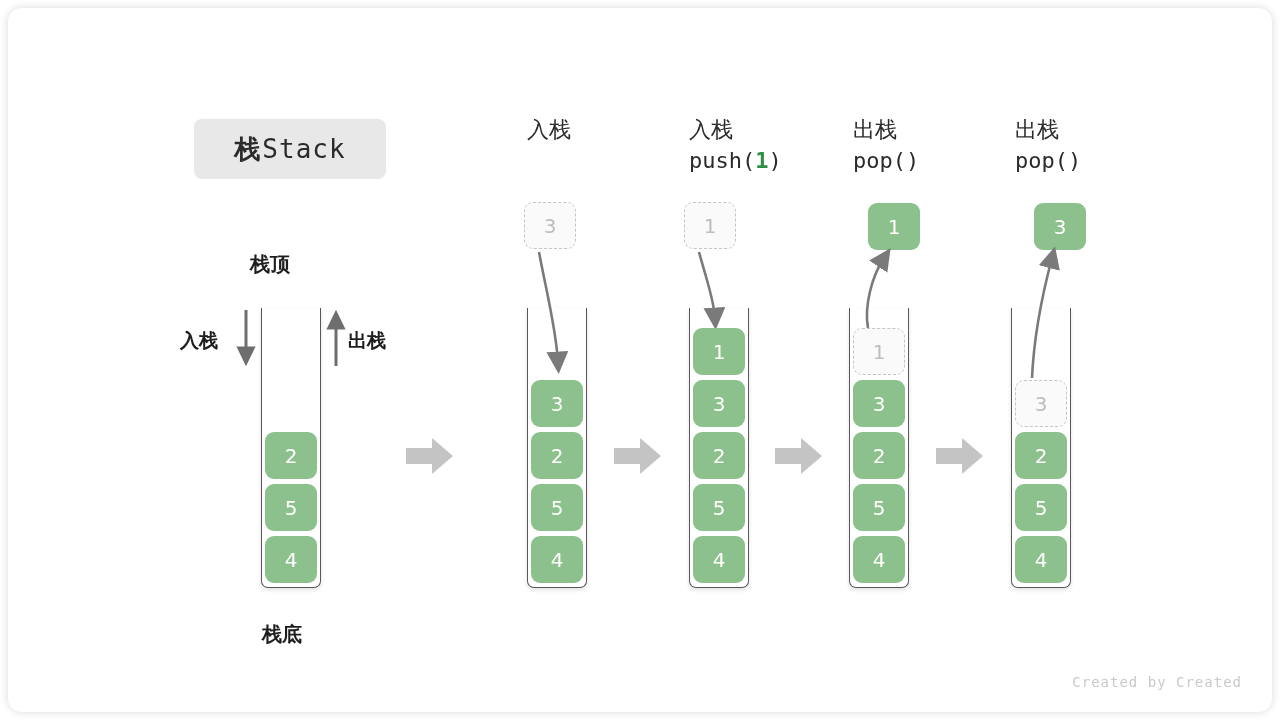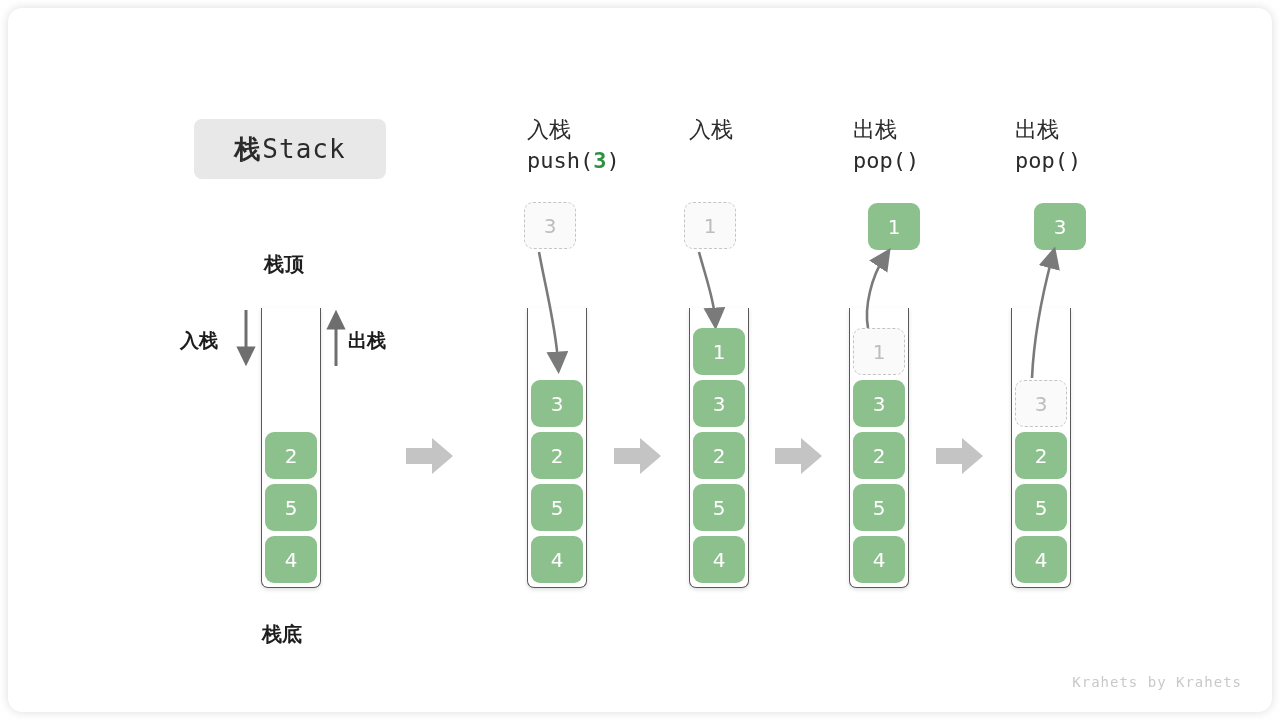--- a/index.html
+++ b/index.html
@@ -44,21 +44,21 @@
     margin-left: 1px;
   }
 
   
   .stack-end-label {
     font-size: 20px;
     font-weight: bold;
     color: #1d1d1d;
     white-space: nowrap;
   }
-  #label-top { left: 256px; top: 243px; }
+  #label-top { left: 242px; top: 243px; }
   #label-bottom { left: 254px; top: 613px; font-family: Liberation Serif, serif; }
 
   .dir-label {
     font-size: 19px;
     font-weight: bold;
     color: #1d1d1d;
     white-space: nowrap;
   }
   #label-push-dir { left: 172px; top: 320px; }
   #label-pop-dir  { left: 340px; top: 320px; }
@@ -191,21 +191,20 @@
       <div class="cell filled">2</div>
     </div>
   </div>
 
   <svg class="abs step-arrow" style="left:398px; top:428px;" viewBox="0 0 48 40">
     <path d="M0,12 L26,12 L26,2 L47,20 L26,38 L26,28 L0,28 z" fill="#c4c4c4"></path>
   </svg>
 
   <div class="abs op-head" style="left:519px; top:106px;">
     <span class="cn">入栈</span>
-    <span class="code"><span>push(</span><span class="num">3</span><span>)</span></span>
   </div>
 
   <div class="abs float-box ghost" style="left:516px; top:194px;">3</div>
 
   <svg class="abs" style="left:528px; top:242px;" width="40" height="130">
     <defs>
       <marker id="flowhead" markerWidth="9" markerHeight="9" refX="4" refY="4.2" orient="auto">
         <path d="M0,0 L8.6,4.2 L0,8.4 z" fill="#7a7a7a"></path>
       </marker>
     </defs>
@@ -221,20 +220,21 @@
       <div class="cell filled">3</div>
     </div>
   </div>
 
   <svg class="abs step-arrow" style="left:606px; top:428px;" viewBox="0 0 48 40">
     <path d="M0,12 L26,12 L26,2 L47,20 L26,38 L26,28 L0,28 z" fill="#c4c4c4"></path>
   </svg>
 
   <div class="abs op-head" style="left:681px; top:106px;">
     <span class="cn">入栈</span>
+    <span class="code"><span>push(</span><span class="num">1</span><span>)</span></span>
   </div>
 
   <div class="abs float-box ghost" style="left:676px; top:194px;">1</div>
 
   <svg class="abs" style="left:688px; top:242px;" width="40" height="85">
     <path d="M3,2 C10,28 18,50 19,68" stroke="#7a7a7a" stroke-width="2.6" fill="none" marker-end="url(#flowhead)"></path>
   </svg>
 
   <div class="abs stack-col" style="left:681px;">
     <div class="container-wall"></div>
@@ -291,15 +291,15 @@
   <div class="abs stack-col" style="left:1003px;">
     <div class="container-wall"></div>
     <div class="cells">
       <div class="cell filled">4</div>
       <div class="cell filled">5</div>
       <div class="cell filled">2</div>
       <div class="cell ghost">3</div>
     </div>
   </div>
 
-  <div id="watermark" class="abs">Krahets by Krahets</div>
+  <div id="watermark" class="abs">Created by Created</div>
 
 </div>
 
 </body></html>

